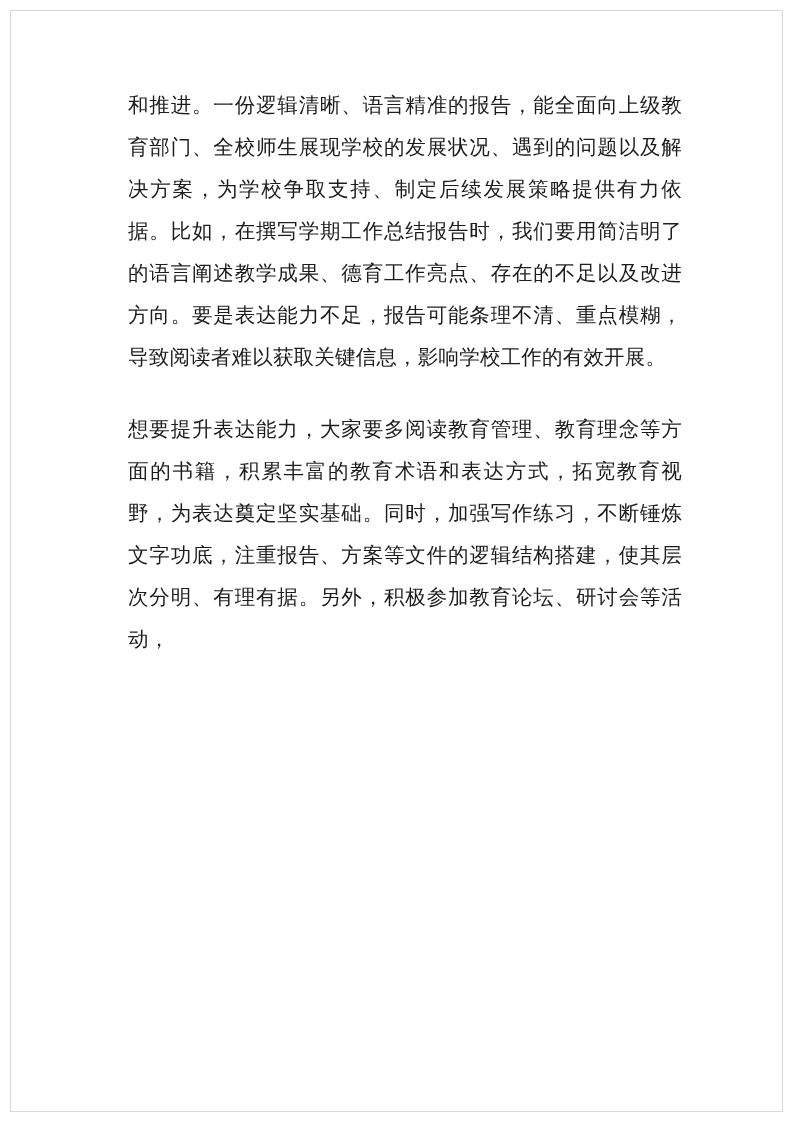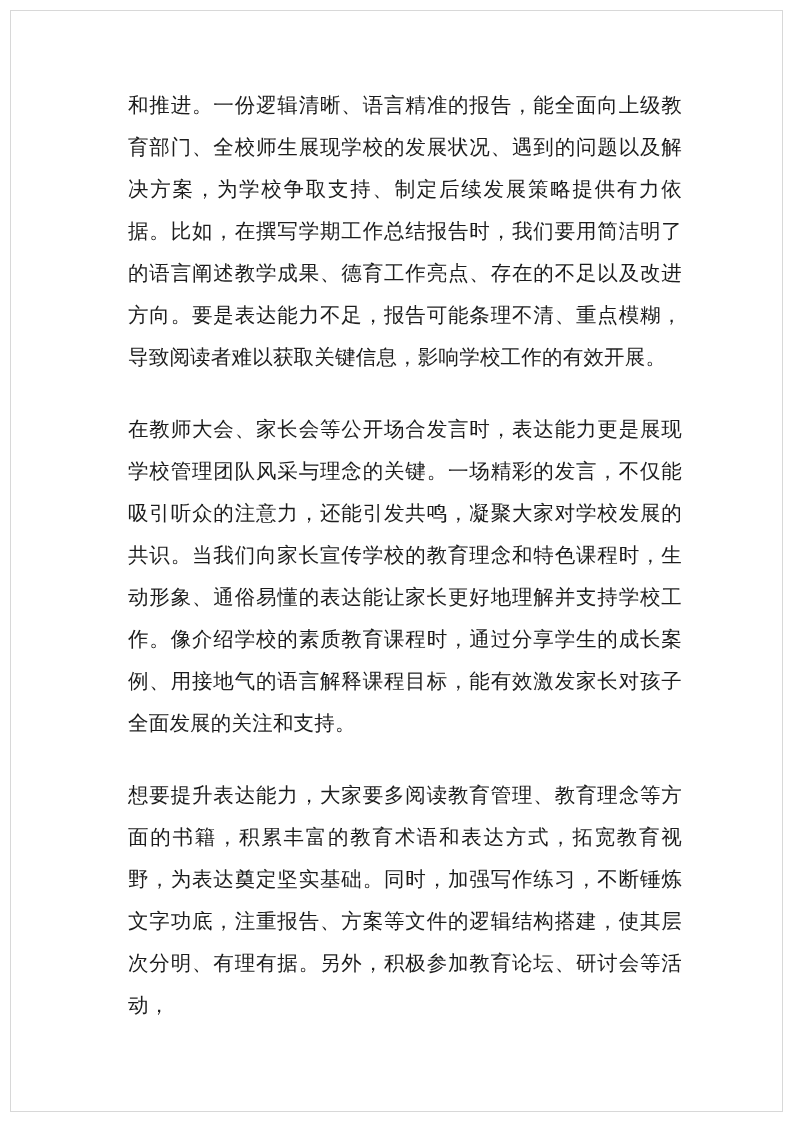--- a/index.html
+++ b/index.html
@@ -49,16 +49,15 @@
     margin-bottom: 0;
   }
 </style>
 </head>
 <body>
 
 <div class="page">
   <div class="page-border"></div>
   <div class="content">
     <p class="para">和推进。一份逻辑清晰、语言精准的报告，能全面向上级教育部门、全校师生展现学校的发展状况、遇到的问题以及解决方案，为学校争取支持、制定后续发展策略提供有力依据。比如，在撰写学期工作总结报告时，我们要用简洁明了的语言阐述教学成果、德育工作亮点、存在的不足以及改进方向。要是表达能力不足，报告可能条理不清、重点模糊，导致阅读者难以获取关键信息，影响学校工作的有效开展。</p>
-    <p class="para">在教师大会、家长会等公开场合发言时，表达能力更是展现学校管理团队风采与理念的关键。一场精彩的发言，不仅能吸引听众的注意力，还能引发共鸣，凝聚大家对学校发展的共识。当我们向家长宣传学校的教育理念和特色课程时，生动形象、通俗易懂的表达能让家长更好地理解并支持学校工作。像介绍学校的素质教育课程时，通过分享学生的成长案例、用接地气的语言解释课程目标，能有效激发家长对孩子全面发展的关注和支持。</p>
     <p class="para">想要提升表达能力，大家要多阅读教育管理、教育理念等方面的书籍，积累丰富的教育术语和表达方式，拓宽教育视野，为表达奠定坚实基础。同时，加强写作练习，不断锤炼文字功底，注重报告、方案等文件的逻辑结构搭建，使其层次分明、有理有据。另外，积极参加教育论坛、研讨会等活动，</p>
   </div>
 </div>
 
 </body></html>

